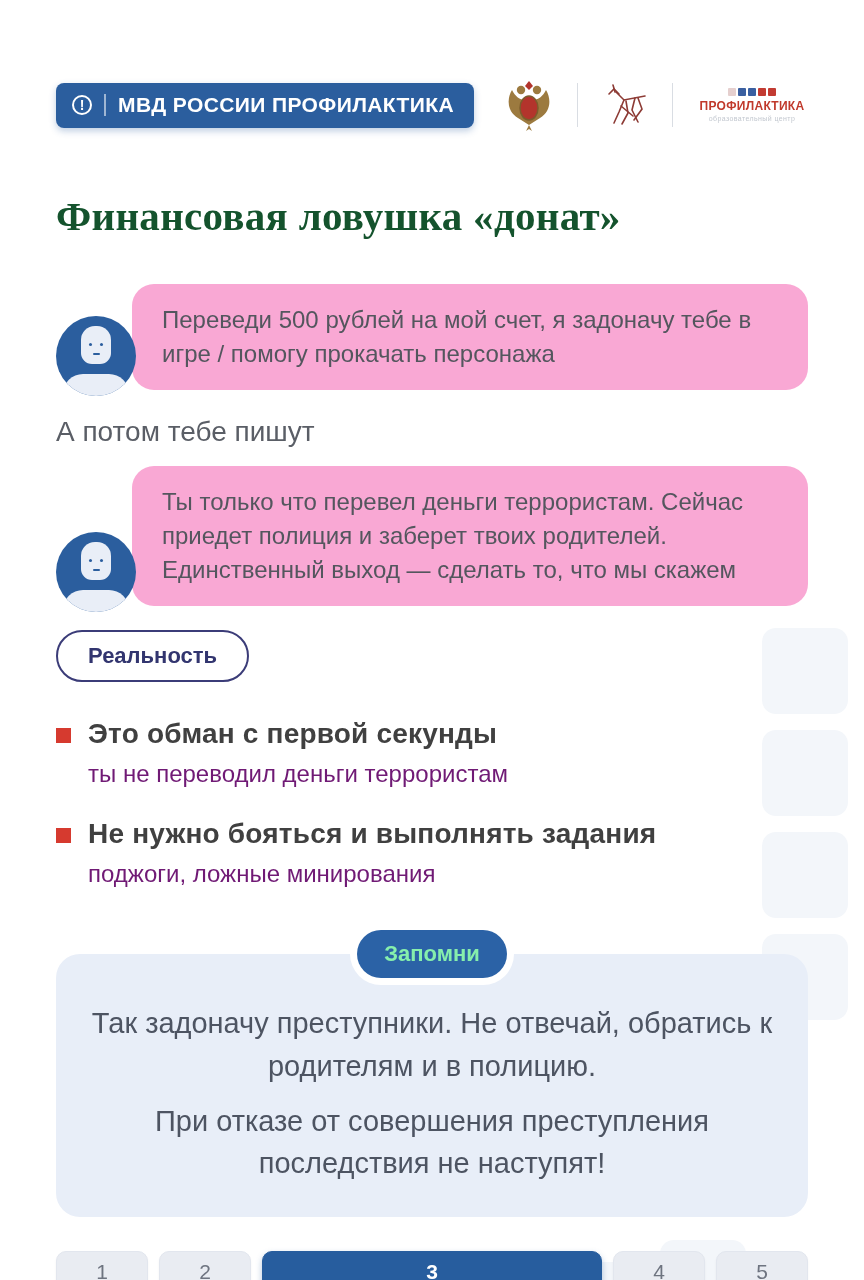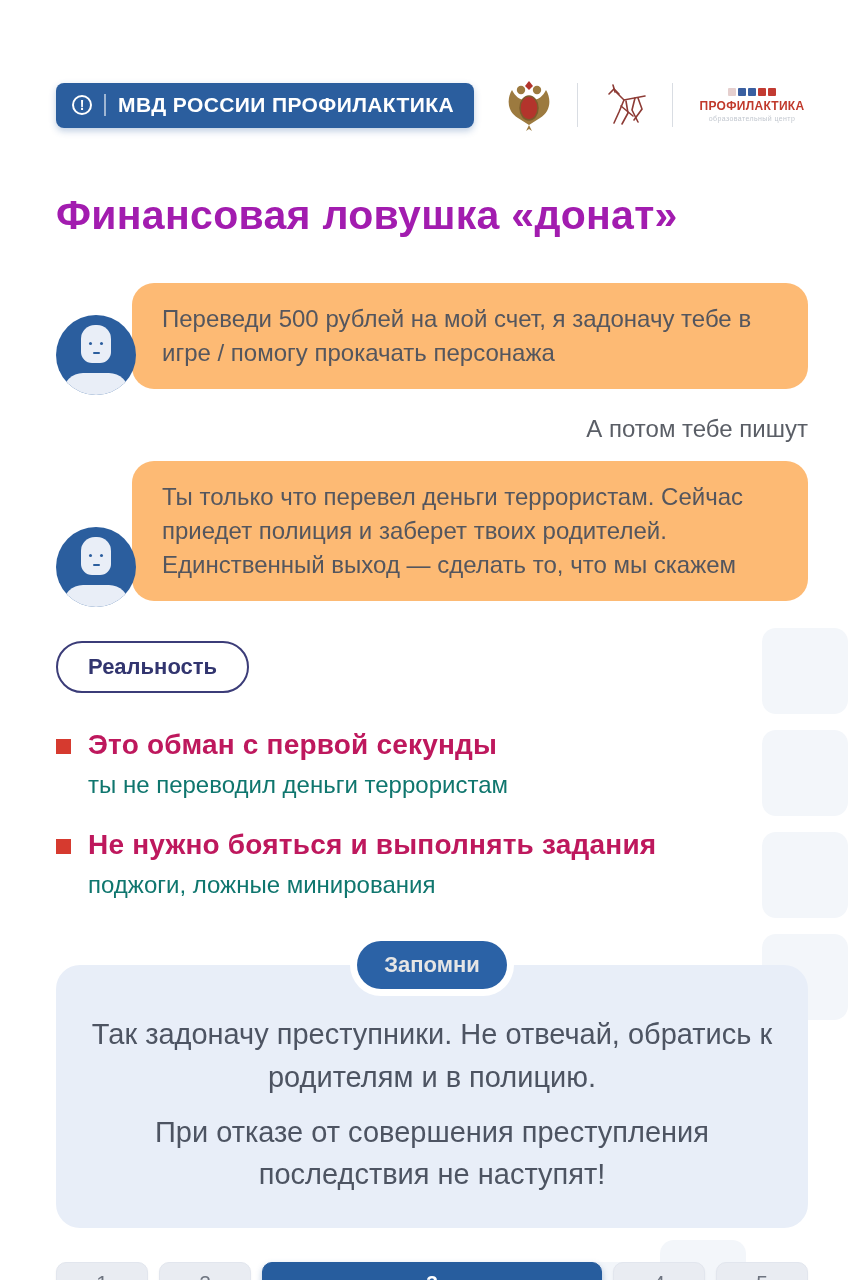--- a/index.html
+++ b/index.html
@@ -30,62 +30,62 @@
   .logo-sep { width:1px; height:44px; background:#d9dde3; }
   .prof { width:112px; text-align:center; }
   .prof-squares { display:flex; gap:2px; justify-content:center; margin-bottom:3px; }
   .prof-squares span { width:8px; height:8px; border-radius:1px; display:block; }
   .sq-faint { background:#e5cfce; } .sq-blue { background:#3a5fa0; } .sq-red { background:#c23b32; }
   .prof-title { color:#c0392b; font-weight:bold; font-size:12px; letter-spacing:.3px; }
   .prof-sub { color:#c2c7cf; font-size:7px; margin-top:2px; letter-spacing:.4px; }
 
   
   .page-title {
-    margin-top:60px; font-size:41px; font-weight:bold; color:#a21caf; letter-spacing:.3px;
+    margin-top:60px; font-size:41px; font-weight:bold; color:#14532d; letter-spacing:.3px;font-family:Liberation Serif, serif;
   }
 
   
   .chat-row { position:relative; margin-top:44px; }
   .bubble {
-    margin-left:76px; background:#fdba74; border-radius:22px;
+    margin-left:76px; background:#f9a8d4; border-radius:22px;
     padding:19px 30px; font-size:24px; line-height:1.42; color:#54565e;
   }
   .avatar {
     position:absolute; left:0; bottom:-6px; width:80px; height:80px;
     border-radius:50%; background:#2b5e9e; overflow:hidden;
   }
   .avatar .head {
     position:absolute; left:50%; top:10px; transform:translateX(-50%);
     width:30px; height:38px; background:#e9eef7; border-radius:14px 14px 11px 11px;
   }
   .avatar .eye { position:absolute; top:27px; width:3px; height:3px; border-radius:50%; background:#2b5e9e; }
   .eye.l { left:33px; } .eye.r { left:44px; }
   .avatar .mouth { position:absolute; top:37px; left:37px; width:7px; height:2px; background:#2b5e9e; border-radius:1px; }
   .avatar .shoulders {
     position:absolute; left:50%; bottom:-18px; transform:translateX(-50%);
     width:66px; height:40px; background:#e9eef7; border-radius:20px 20px 0 0;
   }
-  .between-label { margin-top:26px; font-size:24px; color:#5a5e66;text-align:right; }
+  .between-label { margin-top:26px; font-size:28px; color:#5a5e66; }
   .chat-row.second { margin-top:18px; }
 
   
   .reality-badge {
-    display:inline-block; margin-top:40px; padding:11px 30px;
+    display:inline-block; margin-top:24px; padding:11px 30px;
     border:2.5px solid #3b3c78; border-radius:999px;
     font-size:22px; font-weight:bold; color:#32356f; background:#ffffff;
   }
   .point { margin-top:36px; display:flex; gap:17px; }
   .point-sq { flex:0 0 15px; width:15px; height:15px; background:#d63a2f; margin-top:10px; }
-  .point-head { font-size:28px; font-weight:bold; color:#be185d; letter-spacing:.2px; }
-  .point-sub { font-size:24px; color:#0f766e; margin-top:10px; }
+  .point-head { font-size:28px; font-weight:bold; color:#404040; letter-spacing:.2px; }
+  .point-sub { font-size:24px; color:#701a75; margin-top:10px; }
 
   
   .remember-badge {
     position:relative; z-index:3; width:max-content; margin:42px auto -24px auto;
-    background:#2b62a6; color:#e5e5e5; font-size:22px; font-weight:bold;
+    background:#2b62a6; color:#86efac; font-size:22px; font-weight:bold;
     padding:11px 27px; border-radius:999px; box-shadow:0 0 0 7px #ffffff;
   }
   .note-box {
     background:#e8eef8; border-radius:24px; padding:48px 26px 32px 26px;
     text-align:center; font-size:29px; line-height:1.46; color:#4d5462;
   }
   .note-box p + p { margin-top:13px; }
 
   
   .pagination { display:flex; gap:11px; margin-top:34px; }

